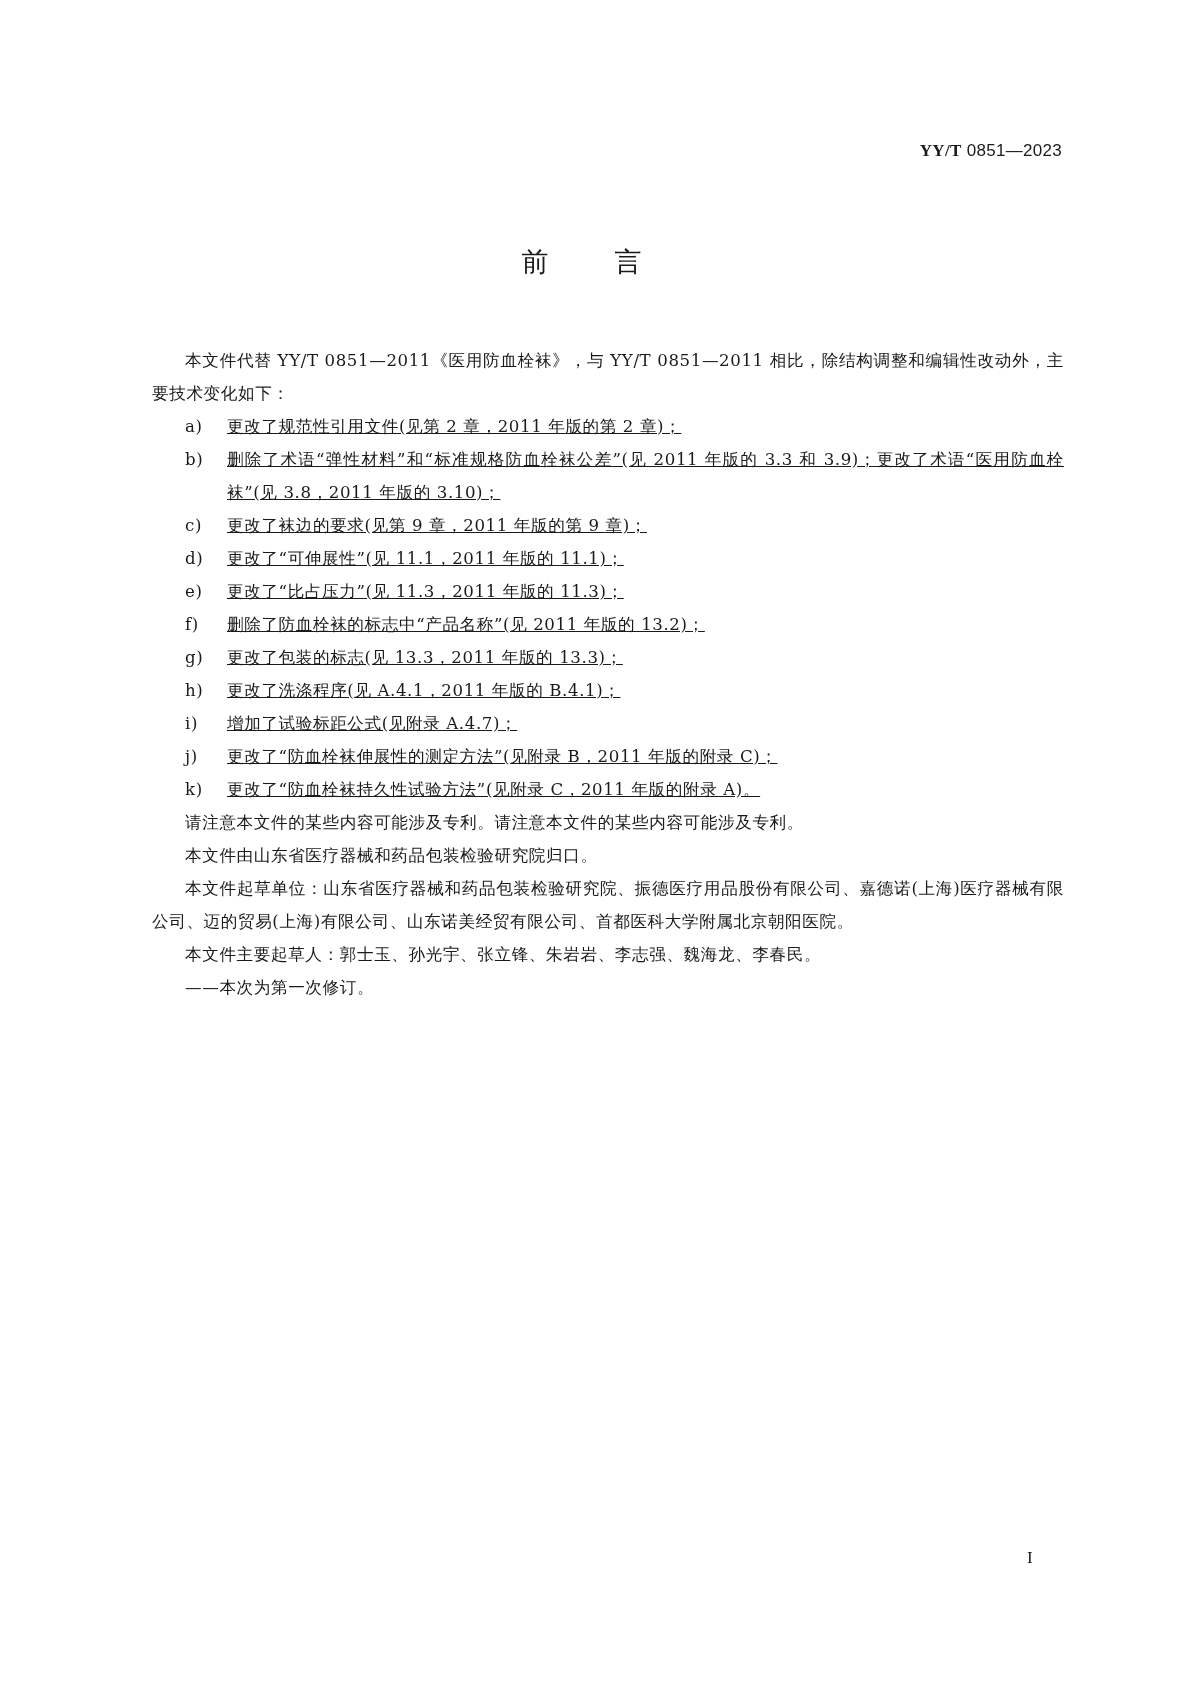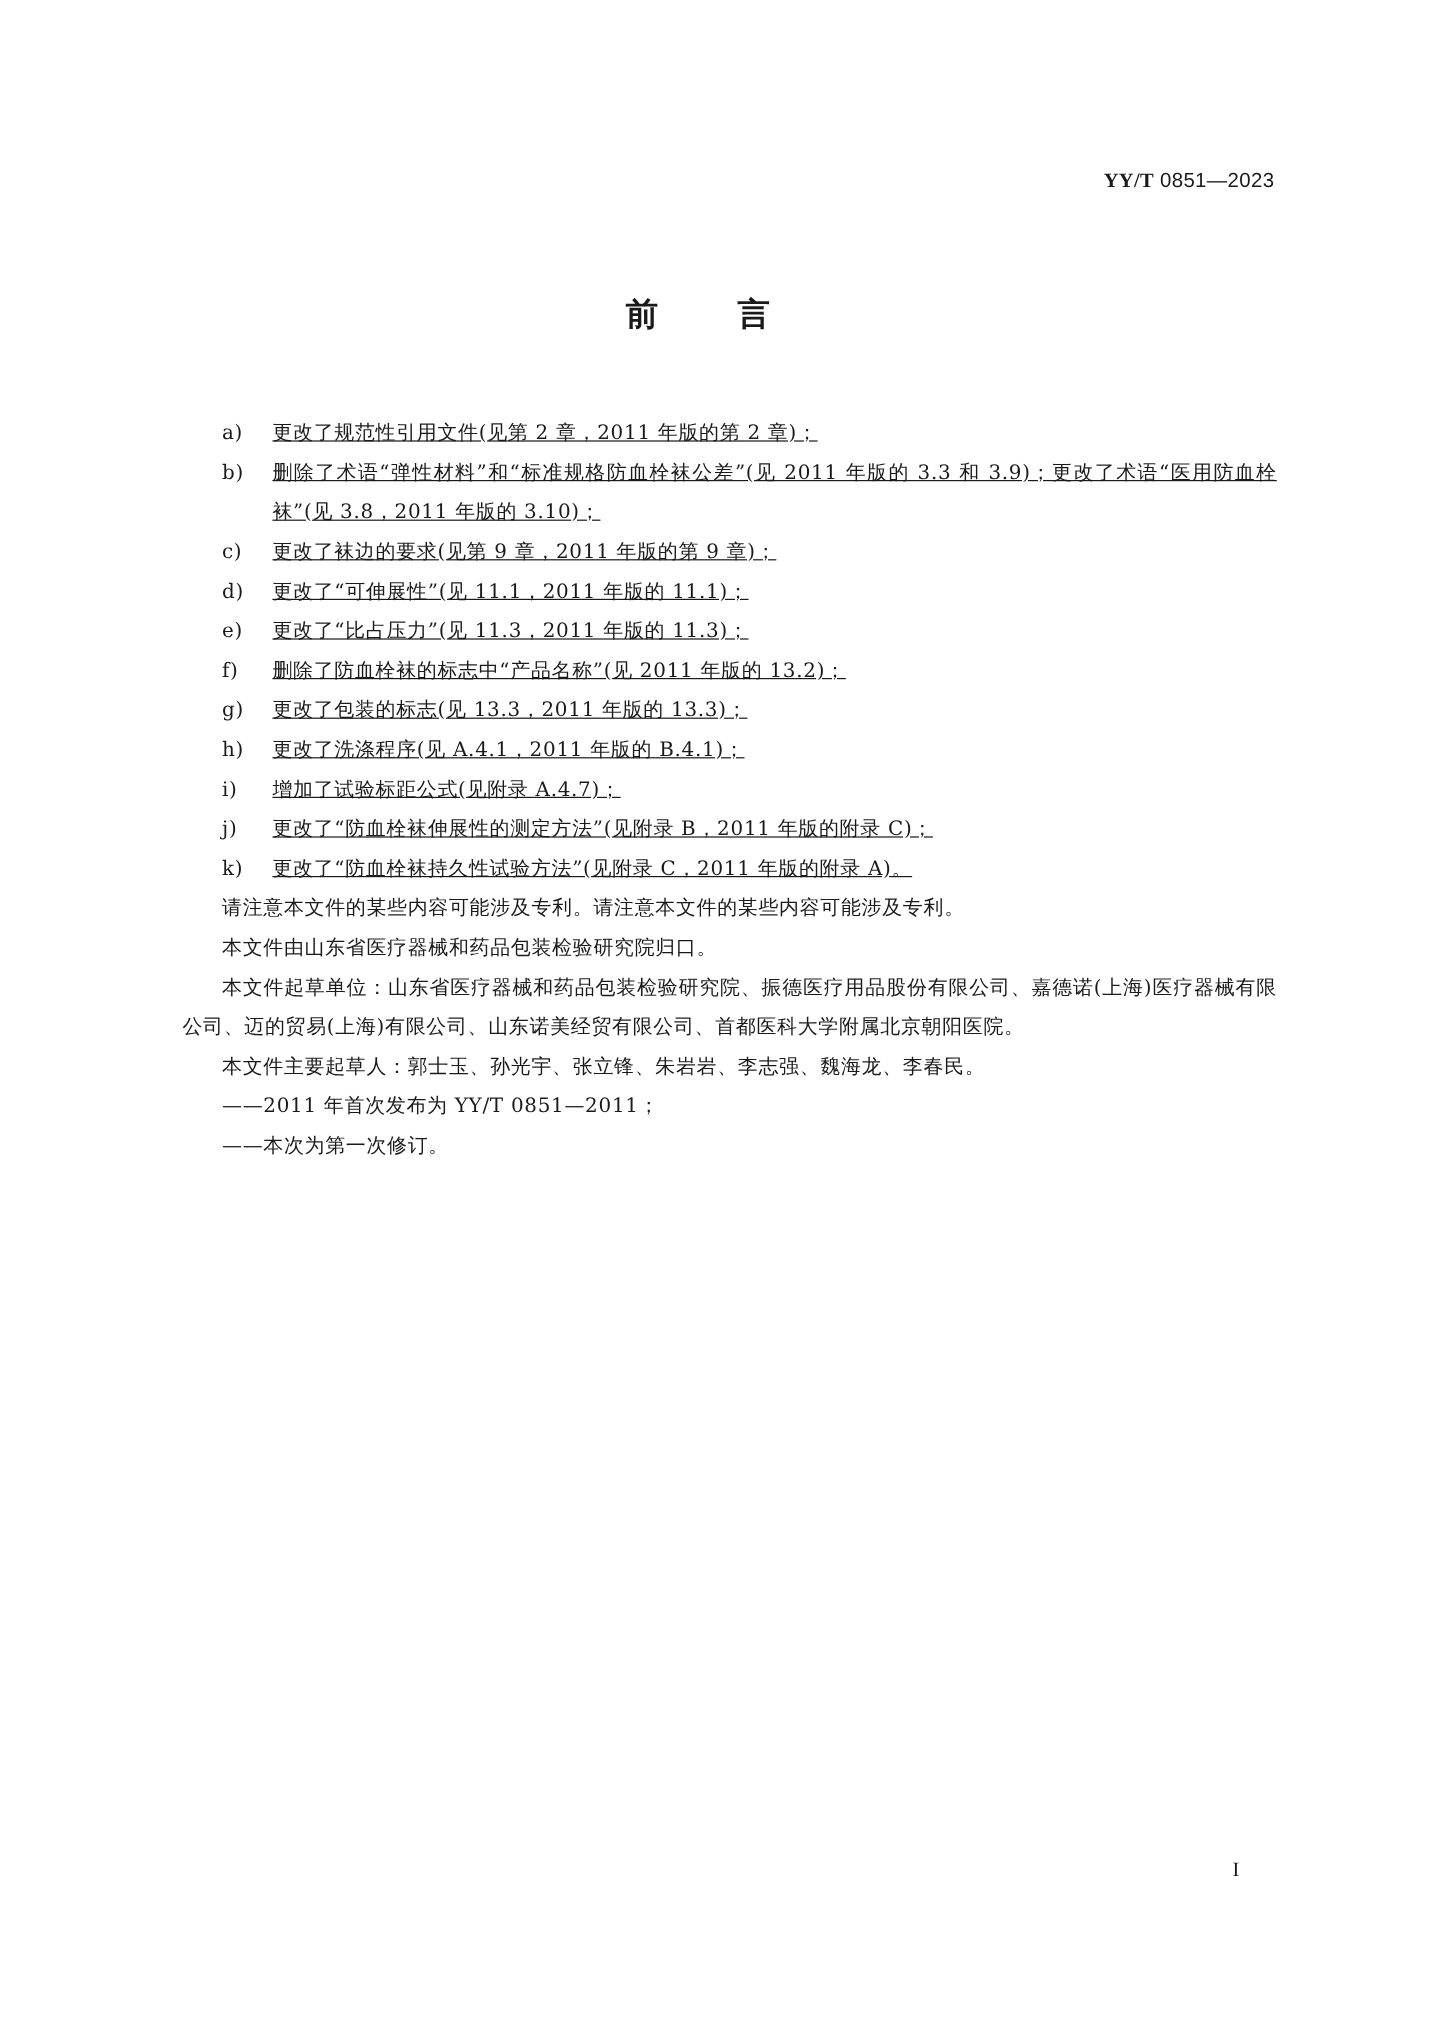--- a/index.html
+++ b/index.html
@@ -2,21 +2,21 @@
 <html><head>
 <meta charset="utf-8">
 <style>
   html, body { margin: 0; padding: 0; background: #ffffff; }
   body { width: 1191px; height: 1685px; position: relative; overflow: hidden;
          font-family: "DejaVu Serif", "Liberation Serif", serif; color: #1a1a1a; }
   .header { position: absolute; top: 141px; right: 129px; font-size: 17px; letter-spacing: 0.3px;
             font-family: "Liberation Sans", "DejaVu Sans", sans-serif; }
   .header .bold { font-weight: bold; font-family: Liberation Serif, serif; }
   .title { position: absolute; top: 244px; left: 0; width: 1163px; text-align: center;
-           font-size: 27px; font-weight: bold; letter-spacing: 66px; text-indent: 66px;
+           font-size: 27px; font-weight: normal; letter-spacing: 66px; text-indent: 66px;
            font-family: "DejaVu Sans", sans-serif; }
   .body { position: absolute; top: 344px; left: 152px; width: 912px; font-size: 16.6px;
           line-height: 33px; }
   .p { margin: 0; text-indent: 33px; text-align: justify; text-align-last: left; letter-spacing: 0.6px; }
   .item { display: flex; margin: 0; padding-left: 33px; letter-spacing: 0.6px; }
   .item .mark { width: 42px; flex: 0 0 42px; }
   .item .txt { flex: 1; text-align: justify; text-align-last: left; text-decoration: underline; }
   .dash { margin: 0; padding-left: 33px; letter-spacing: 0.6px; }
   .pageno { position: absolute; top: 1548px; left: 1027px; font-size: 17px;
             font-family: "Liberation Serif", serif; }
@@ -24,20 +24,21 @@
 </head>
 <body>
 
 <div class="header">
   <span class="bold">YY/T</span><span> 0851—2023</span>
 </div>
 
 <div class="title">前言</div>
 
 <div class="body">
+  <p class="p">本文件代替 YY/T 0851—2011《医用防血栓袜》，与 YY/T 0851—2011 相比，除结构调整和编辑性改动外，主要技术变化如下：</p>
 
   <div>
     <div class="item">
         <span class="mark">a)</span>
         <span class="txt">更改了规范性引用文件(见第 2 章，2011 年版的第 2 章)；</span>
       </div>
     <div class="item">
         <span class="mark">b)</span>
         <span class="txt">删除了术语“弹性材料”和“标准规格防血栓袜公差”(见 2011 年版的 3.3 和 3.9)；更改了术语“医用防血栓袜”(见 3.8，2011 年版的 3.10)；</span>
       </div>
@@ -77,17 +78,16 @@
         <span class="mark">k)</span>
         <span class="txt">更改了“防血栓袜持久性试验方法”(见附录 C，2011 年版的附录 A)。</span>
       </div>
   </div>
 
   <p class="p">请注意本文件的某些内容可能涉及专利。请注意本文件的某些内容可能涉及专利。</p>
   <p class="p">本文件由山东省医疗器械和药品包装检验研究院归口。</p>
   <p class="p">本文件起草单位：山东省医疗器械和药品包装检验研究院、振德医疗用品股份有限公司、嘉德诺(上海)医疗器械有限公司、迈的贸易(上海)有限公司、山东诺美经贸有限公司、首都医科大学附属北京朝阳医院。</p>
   <p class="p">本文件主要起草人：郭士玉、孙光宇、张立锋、朱岩岩、李志强、魏海龙、李春民。</p>
 
-  <p class="dash">——2011 年首次发布为 YY/T 0851—2011；</p>
   <p class="dash">——本次为第一次修订。</p>
 </div>
 
 <div class="pageno">I</div>
 
 </body></html>

